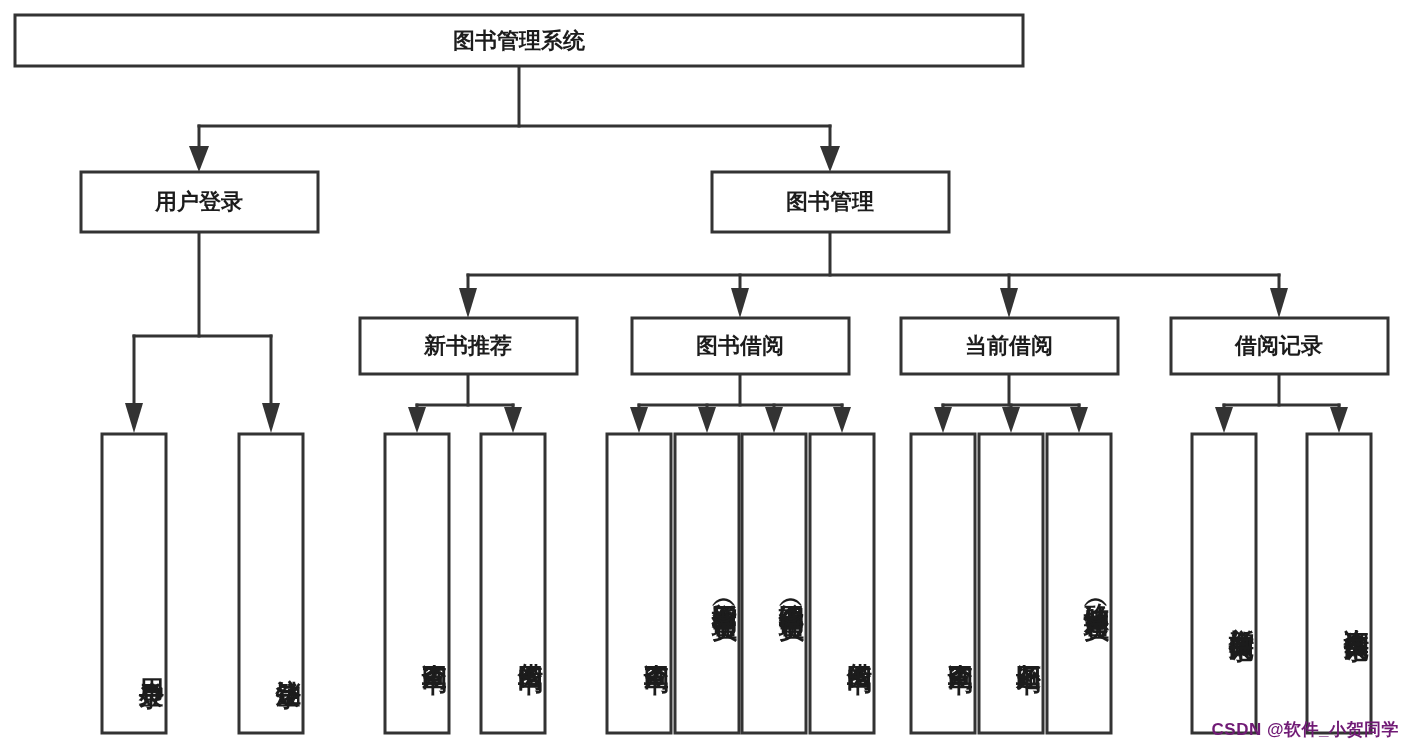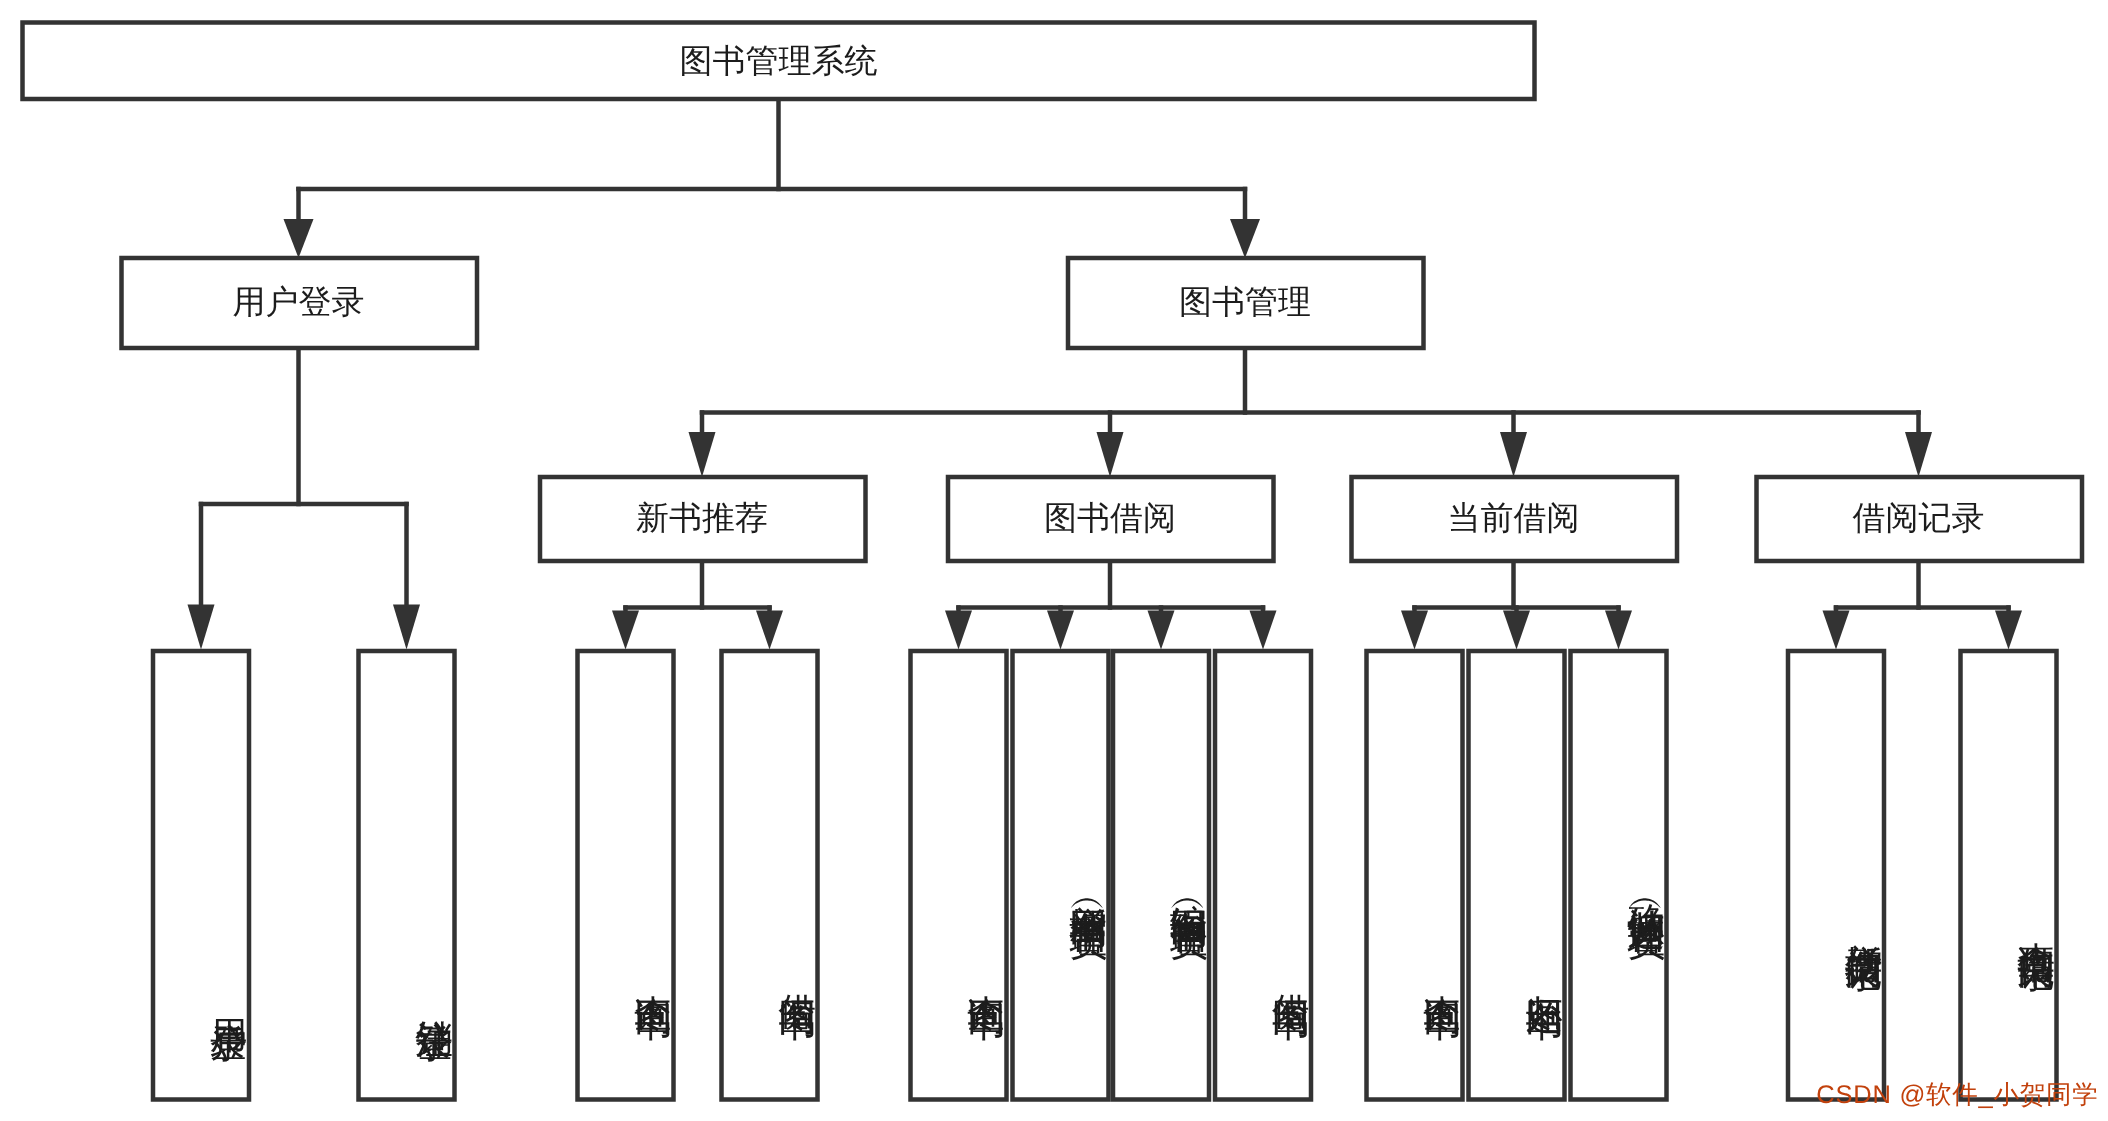--- a/index.html
+++ b/index.html
@@ -11,20 +11,21 @@
     width: 1405px;
     height: 747px;
     font-family: "Liberation Sans", "DejaVu Sans", sans-serif;
     overflow: hidden;
   }
   #diagram-root {
     position: relative;
     width: 1405px;
     height: 747px;
     background: #ffffff;
+    font-weight: bold;
   }
   svg#flow-svg {
     position: absolute;
     left: 0;
     top: 0;
     width: 1405px;
     height: 747px;
   }
   .node-box {
     fill: #ffffff;
@@ -62,21 +63,21 @@
     justify-content: flex-start;
     white-space: nowrap;
     pointer-events: none;
   }
   .watermark {
     position: absolute;
     right: 6px;
     bottom: 6px;
     font-family: "Liberation Sans", "DejaVu Sans", sans-serif;
     font-size: 17px;
-    color: #c2410c;
+    color: #701a75;
     white-space: nowrap;
     letter-spacing: 0.5px;
   }
 </style>
 </head>
 <body>
 
 <div id="diagram-root">
 
   <svg id="flow-svg" viewBox="0 0 1405 747">

